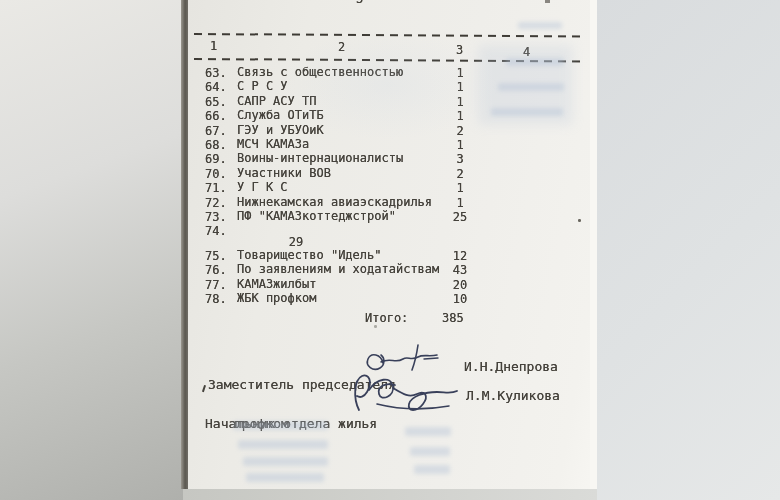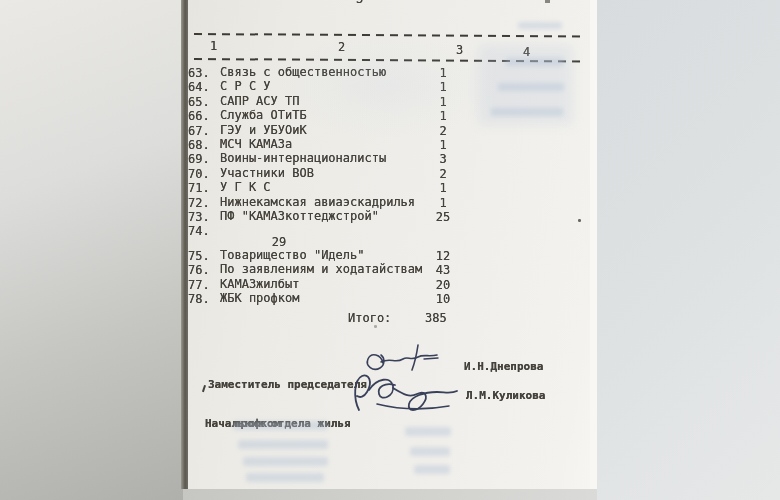--- a/index.html
+++ b/index.html
@@ -49,33 +49,33 @@
     position:absolute;height:2px;left:6px;width:392px;
     background:repeating-linear-gradient(to right,#3e3b35 0 8px,transparent 8px 14px);
     transform:rotate(.35deg);transform-origin:left center;
   }
   .dash1{top:33px;}
   .dash2{top:58px;}
   .colnum{position:absolute;font-size:12px;}
   .c1{left:22px;top:39px;} .c2{left:150px;top:40px;}
   .c3{left:268px;top:43px;} .c4{left:335px;top:45px;}
   
-  .entries{position:absolute;left:0;top:66px;width:292px;font-size:12px;}
+  .entries{position:absolute;left:17px;top:66px;width:292px;font-size:12px;}
   .row{display:flex;align-items:flex-start;height:14.4px;}
   .row.two-line{height:24.5px;gap:41px;}
   .row .num{width:32px;flex:none;}
   .row .nm{width:205px;flex:none;line-height:12.5px;}
   .row .nm .nm2{padding-left:14px;}
   .row .val{width:36px;flex:none;text-align:center;}
   .row.two-line .val{align-self:flex-end;}
   .total-row{display:flex;margin-top:5px;}
   .total-row .lbl{margin-left:160px;width:77px;}
   .total-row .val{width:36px;text-align:left;}
   
-  .sig-text{position:absolute;font-size:11px;line-height:13px;font-weight:bold;}
+  .sig-text{position:absolute;font-size:13px;line-height:13px;}
   .role1{left:20px;top:352px;}
   .role1 .second{padding-left:26px;}
   .role2{left:17px;top:391px;}
   .tick{position:absolute;left:15px;top:385px;width:1.5px;height:7px;background:#45423c;transform:rotate(18deg);}
   .name1{left:276px;top:360px;}
   .name2{left:278px;top:389px;}
   .sig{position:absolute;}
   .sig path{fill:none;stroke:#39405a;stroke-linecap:round;}
   .sig1{left:172px;top:342px;}
   .sig2{left:161px;top:368px;}

